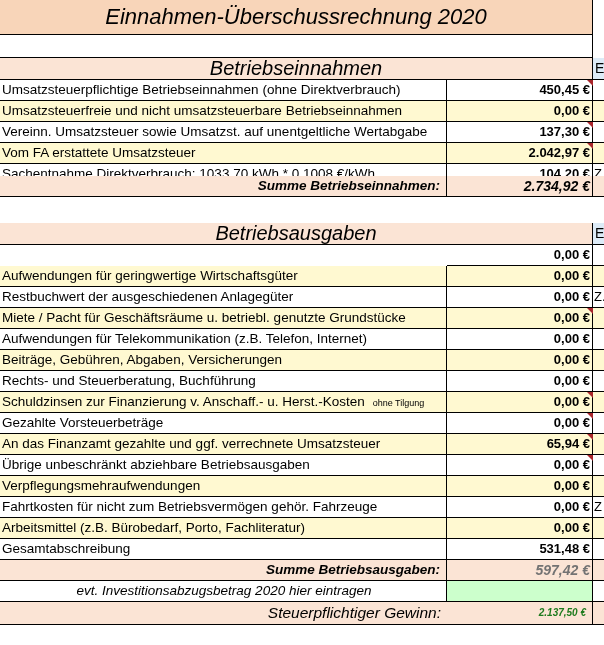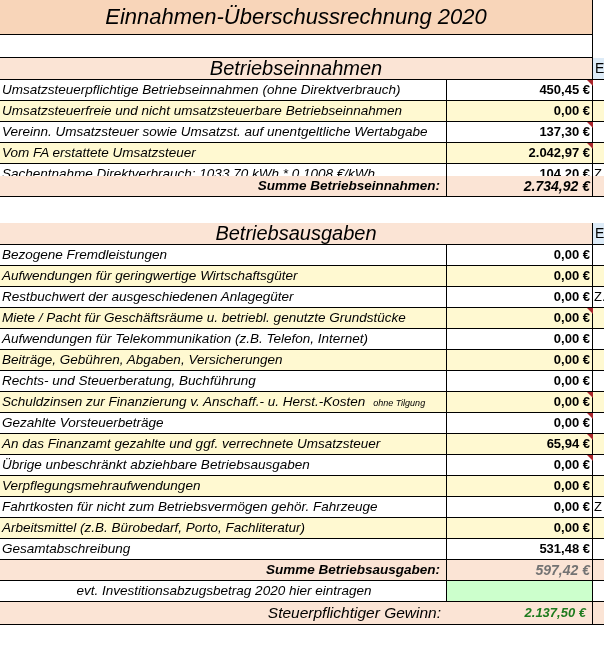--- a/index.html
+++ b/index.html
@@ -12,37 +12,37 @@
   .title .main { left:0; width:593px; background:#f8d5b9; border-bottom:1px solid #000; border-right:1px solid #000;
                  font-style:italic; font-size:22px; text-align:center; line-height:34px; }
   .blank { top:35px; height:23px; }
   .blank .main { left:0; width:593px; border-right:1px solid #000; border-bottom:1px solid #000; }
   .sec { height:22px; }
   .sec .main { left:0; width:593px; background:#fbe4d5; border-right:1px solid #000; border-bottom:1px solid #000;
                font-style:italic; font-size:20px; text-align:center; line-height:21px; }
   .sec .aux { left:593px; width:11px; background:#ddebf7; border-bottom:1px solid #000; font-size:14px; line-height:21px; padding-left:2px; }
   .item { height:21px; }
   .item .lbl { left:0; width:447px; border-right:1px solid #000; border-bottom:1px solid #000;
-               font-size:13.5px; line-height:20px; padding-left:2px;font-style:italic; }
+               font-size:13.5px; line-height:20px; padding-left:2px; }
   .item .val { left:447px; width:146px; border-right:1px solid #000; border-bottom:1px solid #000;
                font-size:13px; font-weight:bold; text-align:right; line-height:20px; padding-right:2px; }
   .item .aux { left:593px; width:11px; border-bottom:1px solid #000; font-size:13px; line-height:20px; padding-left:1px; }
   .item.y .lbl, .item.y .val, .item.y .aux { background:#fff9d1; }
   .item.w .lbl, .item.w .val, .item.w .aux { background:#ffffff; }
   .note-small { font-size:9px; margin-left:8px; }
   .tri { position:absolute; right:0; top:0; width:0; height:0; border-top:6px solid #a8242a; border-left:6px solid transparent; }
   .sum .lbl { background:#fbe4d5 !important; font-style:italic; font-weight:bold; text-align:right; padding-right:6px; font-size:13.5px; }
   .sum .val { background:#fbe4d5 !important; font-style:italic; font-size:14px; }
   .sum .aux { background:#fbe4d5 !important; }
   .invest .lbl { background:#ffffff; font-style:italic; text-align:center; font-size:13.5px; }
   .invest .val { background:#ccffcc; }
   .invest .aux { background:#ffffff; }
   .profit { height:23px; }
   .profit .lbl { background:#fbe4d5; font-style:italic; text-align:right; padding-right:6px; font-size:15.5px; line-height:22px; border-right:none; }
-  .profit .val { background:#fbe4d5; font-style:italic; font-weight:bold; font-size:13px; line-height:22px; padding-right:6px; }
+  .profit .val { background:#fbe4d5; font-style:italic; font-weight:bold; font-size:10px; line-height:22px; padding-right:6px; }
   .profit .aux { background:#fbe4d5; }
   .redv { color:#737373; }
   .greenv { color:#1e7b1e; }
 </style>
 </head>
 <body>
 
 <div class="sheet" id="sheet">
   <div class="row title">
     <div class="cell main">Einnahmen-Überschussrechnung 2020</div>
@@ -85,21 +85,20 @@
     <div class="row item sum" style="top: 176px;">
       <div class="cell lbl">Summe Betriebseinnahmen:</div>
       <div class="cell val">2.734,92 €</div>
       <div class="cell aux"></div>
     </div>
     <div class="row sec" style="top: 223px;">
       <div class="cell main">Betriebsausgaben</div>
       <div class="cell aux">E</div>
     </div>
     <div class="row item w" style="top: 245px;">
-      <div class="cell lbl"><span>Bezogene Fremdleistungen</span></div>
       <div class="cell val">0,00 €</div>
       <div class="cell aux"></div>
     </div>
     <div class="row item y" style="top: 266px;">
       <div class="cell lbl"><span>Aufwendungen für geringwertige Wirtschaftsgüter</span></div>
       <div class="cell val">0,00 €</div>
       <div class="cell aux"></div>
     </div>
     <div class="row item w" style="top: 287px;">
       <div class="cell lbl"><span>Restbuchwert der ausgeschiedenen Anlagegüter</span></div>

